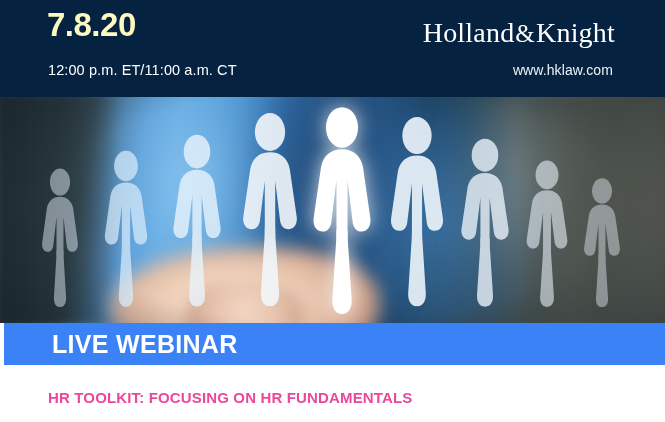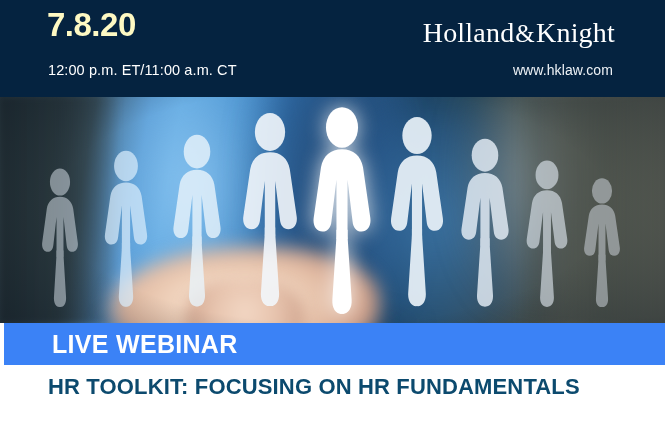--- a/index.html
+++ b/index.html
@@ -189,26 +189,27 @@
     letter-spacing:0.3px;
     line-height:1.2;
   }
 
   
   .title-block {
     position:absolute; left:48px; top:372px;
     width:605px;
   }
   .title-line {
-    color:#0c4a6e;
-    font-size:22px;
+    color:#ec4899;
+    font-size:15px;
     font-weight:bold;
     letter-spacing:0.15px;
     line-height:1.38;
     white-space:nowrap;
+    margin-top:16px;
   }
 </style>
 </head>
 <body>
 
 <div class="banner">
 
   <div class="header">
     <div class="header-date">7.8.20</div>
     <div class="header-time">12:00 p.m. ET/11:00 a.m. CT</div>

